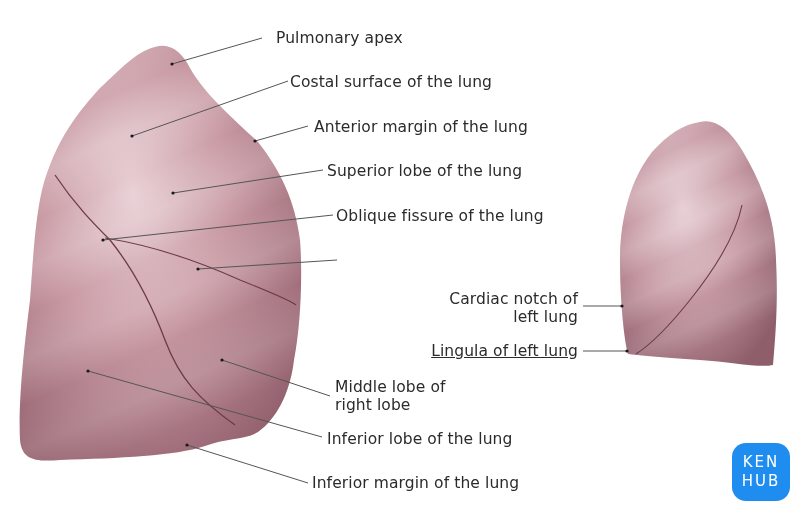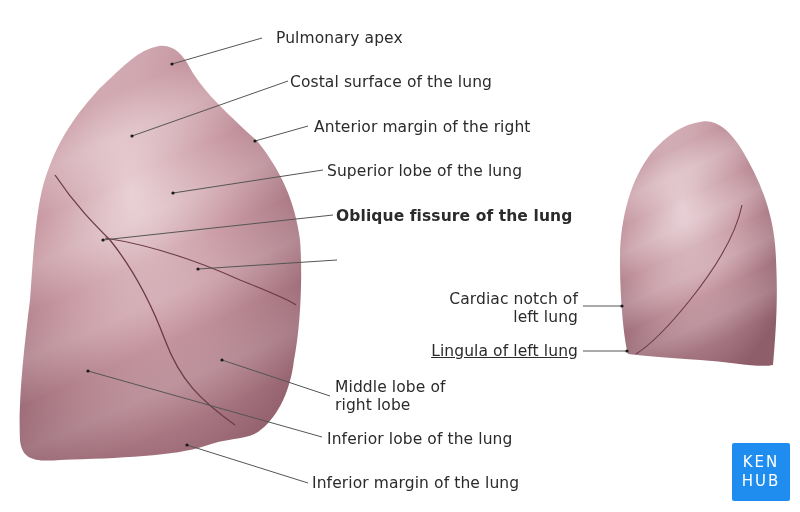--- a/index.html
+++ b/index.html
@@ -2,21 +2,21 @@
 <html><head>
 <meta charset="utf-8">
 <style>
   html, body { margin: 0; padding: 0; background: #ffffff; }
   body { width: 800px; height: 512px; position: relative; overflow: hidden; font-family: "DejaVu Sans", sans-serif; }
   .stage { position: absolute; left: 0; top: 0; width: 800px; height: 512px; }
   svg.art { position: absolute; left: 0; top: 0; }
   .label { position: absolute; font-size: 15.5px; color: #2b2b2b; line-height: 18px; white-space: nowrap; letter-spacing: 0.1px; }
   .label.right { text-align: right; }
   .copyright { position: absolute; left: 590px; top: 488px; font-size: 11.5px; color: #6f7880; font-weight: bold; letter-spacing: 0.2px; }
-  .logo { position: absolute; left: 732px; top: 443px; width: 58px; height: 58px; background: #1f8cf0; border-radius: 2px; color: #fff; display: flex; flex-direction: column; align-items: center; justify-content: center; font-size: 15px; letter-spacing: 2px; line-height: 19px; }
+  .logo { position: absolute; left: 732px; top: 443px; width: 58px; height: 58px; background: #1f8cf0; border-radius: 14px; color: #fff; display: flex; flex-direction: column; align-items: center; justify-content: center; font-size: 15px; letter-spacing: 2px; line-height: 19px; }
 </style>
 </head>
 <body>
 
 <div class="stage">
 
   <svg class="art" width="800" height="512" viewBox="0 0 800 512">
     <defs>
       <radialGradient id="rg" cx="0.4" cy="0.35" r="0.75">
         <stop offset="0" stop-color="#e8cfd4"></stop>
@@ -81,23 +81,23 @@
       <circle cx="222" cy="360" r="1.6"></circle>
       <circle cx="88" cy="371" r="1.6"></circle>
       <circle cx="187" cy="445" r="1.6"></circle>
       <circle cx="622" cy="306" r="1.6"></circle>
       <circle cx="627" cy="351" r="1.6"></circle>
     </g>
   </svg>
 
   <div class="label" style="left:256px; top:29px;margin-left:20px;">Pulmonary apex</div>
   <div class="label" style="left:290px; top:73px;">Costal surface of the lung</div>
-  <div class="label" style="left:314px; top:118px;">Anterior margin of the right</div>
+  <div class="label" style="left:314px; top:118px;">Anterior margin of the lung</div>
   <div class="label" style="left:327px; top:162px;">Superior lobe of the lung</div>
-  <div class="label" style="left:336px; top:207px;font-weight:bold;">Oblique fissure of the lung</div>
+  <div class="label" style="left:336px; top:207px;">Oblique fissure of the lung</div>
   <div class="label" style="left:335px; top:378px;">
     <div>Middle lobe of</div>
     <div>right lobe</div>
   </div>
   <div class="label" style="left:327px; top:430px;">Inferior lobe of the lung</div>
   <div class="label" style="left:312px; top:474px;">Inferior margin of the lung</div>
   <div class="label right" style="left:428px; top:290px; width:150px;">
     <div>Cardiac notch of</div>
     <div>left lung</div>
   </div>

